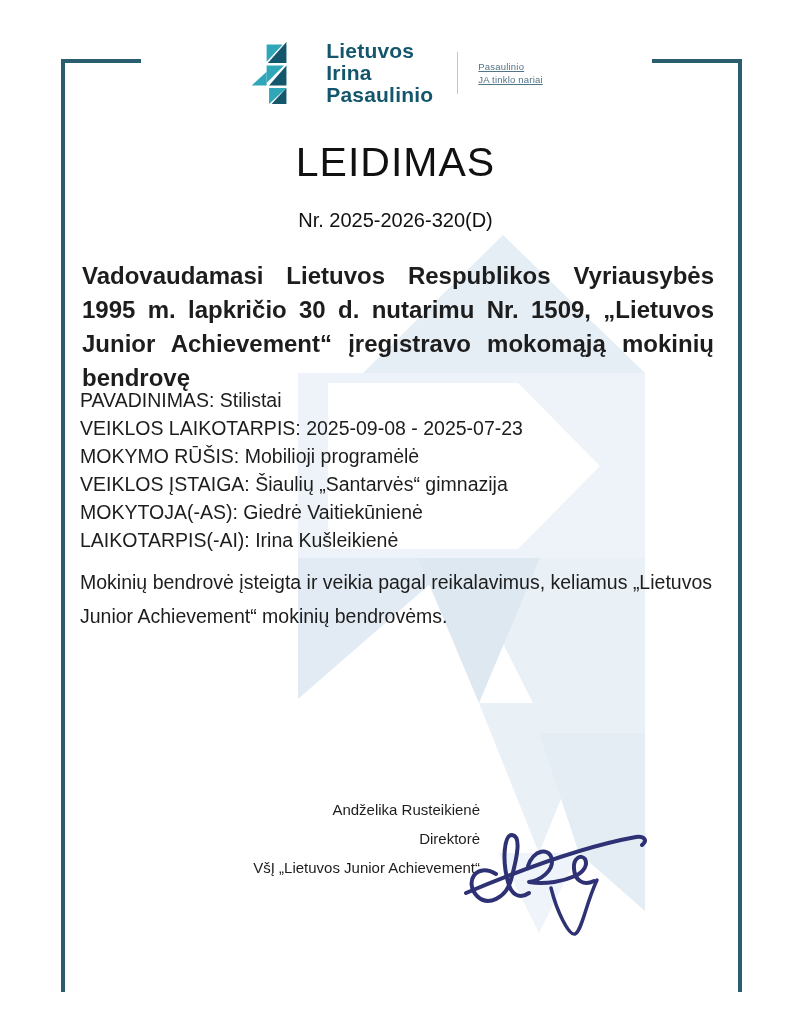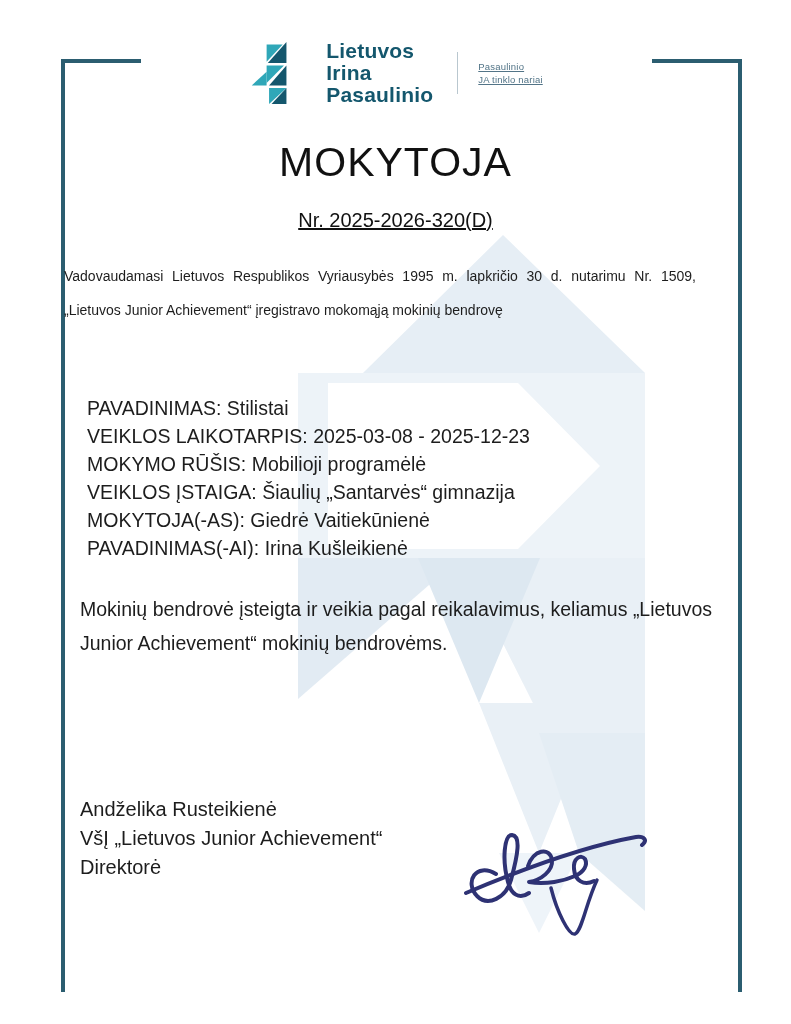--- a/index.html
+++ b/index.html
@@ -36,37 +36,37 @@
   .logo-sep{width:1px;height:42px;background:#b9c7cf;margin:0 20px 0 24px;flex:none;}
   .logo-tagline{font-size:9.5px;line-height:13px;color:#527487;letter-spacing:.2px;text-decoration:underline;}
 
   
   .title{
     position:absolute;left:0;top:139px;width:100%;text-align:center;
     font-size:41px;letter-spacing:1px;color:#111;z-index:2;
   }
   .doc-number{
     position:absolute;left:0;top:209px;width:100%;text-align:center;
-    font-size:20px;color:#111;z-index:2;text-decoration:underline;
+    font-size:20px;color:#111;z-index:2;
   }
   .intro{
-    position:absolute;left:64px;top:259px;width:632px;
-    font-size:14px;line-height:34px;text-align:justify;z-index:2;
+    position:absolute;left:82px;top:259px;width:632px;
+    font-size:24px;line-height:34px;text-align:justify;z-index:2;font-weight:bold;
   }
   .fields{
-    position:absolute;left:80px;top:394px;width:632px;
-    font-size:19.5px;line-height:28px;z-index:2;margin-left:7px;
+    position:absolute;left:80px;top:386px;width:632px;
+    font-size:19.5px;line-height:28px;z-index:2;
   }
   .statement{
-    position:absolute;left:80px;top:592px;width:632px;
+    position:absolute;left:80px;top:565px;width:632px;
     font-size:19.5px;line-height:34px;text-align:justify;z-index:2;
   }
   .sign-block{
     position:absolute;left:80px;top:795px;width:400px;
-    font-size:20px;line-height:29px;z-index:2;
+    font-size:15px;line-height:29px;z-index:2;text-align:right;
   }
   .signature-svg{position:absolute;left:458px;top:808px;width:200px;height:140px;z-index:2;}
 </style>
 </head>
 <body>
 
 <div class="page">
 
   <svg class="watermark" viewBox="0 0 382 702" aria-hidden="true">
     <polygon points="235,2 377,140 95,140" fill="#e6eef5"></polygon>
@@ -101,40 +101,40 @@
       <div>Irina</div>
       <div>Pasaulinio</div>
     </div>
     <div class="logo-sep"></div>
     <div class="logo-tagline">
       <div>Pasaulinio</div>
       <div>JA tinklo nariai</div>
     </div>
   </div>
 
-  <div class="title">MOKYTOJA</div>
+  <div class="title">LEIDIMAS</div>
   <div class="doc-number">Nr. 2025-2026-320(D)</div>
 
   <div class="intro">Vadovaudamasi Lietuvos Respublikos Vyriausybės 1995 m. lapkričio 30 d. nutarimu Nr. 1509, „Lietuvos Junior Achievement“ įregistravo mokomąją mokinių bendrovę</div>
 
   <div class="fields">
     <div><span>PAVADINIMAS:</span> <span>Stilistai</span></div>
-    <div><span>VEIKLOS LAIKOTARPIS:</span> <span>2025-03-08 - 2025-12-23</span></div>
+    <div><span>VEIKLOS LAIKOTARPIS:</span> <span>2025-09-08 - 2025-07-23</span></div>
     <div><span>MOKYMO RŪŠIS:</span> <span>Mobilioji programėlė</span></div>
     <div><span>VEIKLOS ĮSTAIGA:</span> <span>Šiaulių „Santarvės“ gimnazija</span></div>
     <div><span>MOKYTOJA(-AS):</span> <span>Giedrė Vaitiekūnienė</span></div>
-    <div><span>PAVADINIMAS(-AI):</span> <span>Irina Kušleikienė</span></div>
+    <div><span>LAIKOTARPIS(-AI):</span> <span>Irina Kušleikienė</span></div>
   </div>
 
   <div class="statement">Mokinių bendrovė įsteigta ir veikia pagal reikalavimus, keliamus „Lietuvos Junior Achievement“ mokinių bendrovėms.</div>
 
   <div class="sign-block">
     <div>Andželika Rusteikienė</div>
+    <div>Direktorė</div>
     <div>VšĮ „Lietuvos Junior Achievement“</div>
-    <div>Direktorė</div>
   </div>
 
   <svg class="signature-svg" viewBox="0 0 200 140" aria-hidden="true">
     <g fill="none" stroke="#2e3274" stroke-width="4" stroke-linecap="round" stroke-linejoin="round">
       <path d="M38,66 C18,54 6,74 19,88 C30,99 48,90 53,72 C60,46 63,28 54,27 C46,27 44,52 50,74 C53,86 61,92 71,85"></path>
       <path d="M70,58 C75,42 92,38 94,52 C95,63 83,72 71,74 C88,77 106,73 117,68 C126,64 130,57 127,51 C123,46 115,50 116,61 C117,73 126,78 136,73"></path>
       <path d="M8,85 C60,63 128,38 178,29 C186,28 190,32 184,37"></path>
       <path d="M93,80 C99,104 111,128 117,126 C124,123 128,95 139,72" stroke-width="3.5"></path>
     </g>
   </svg>

